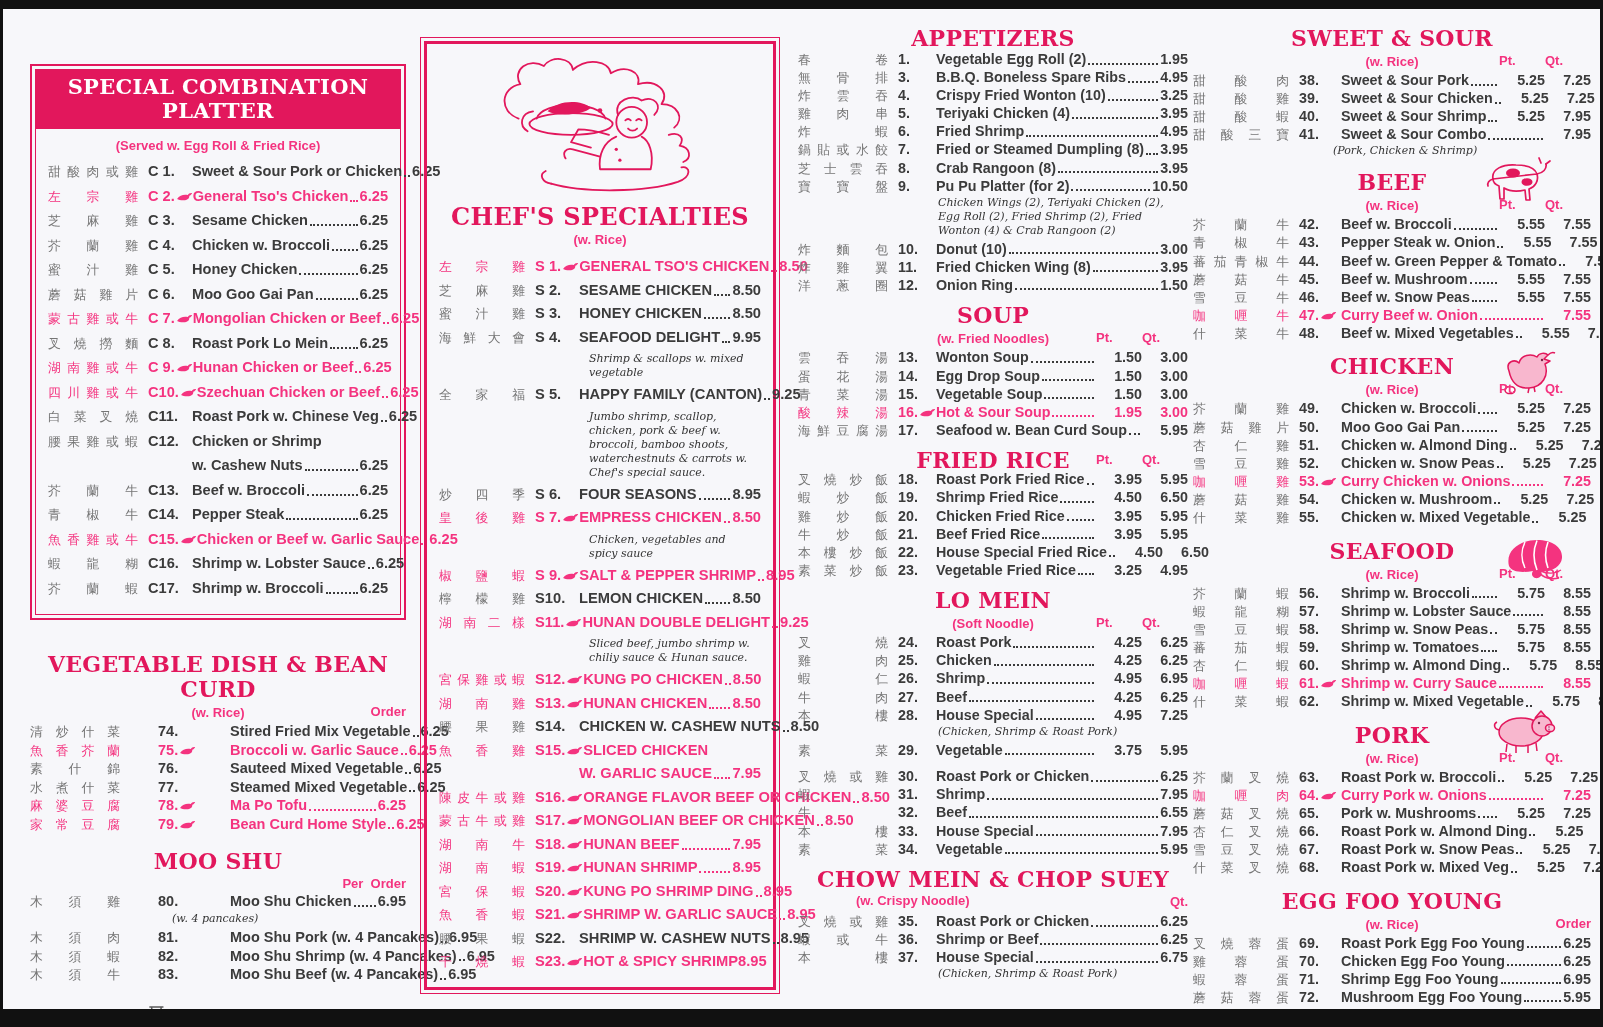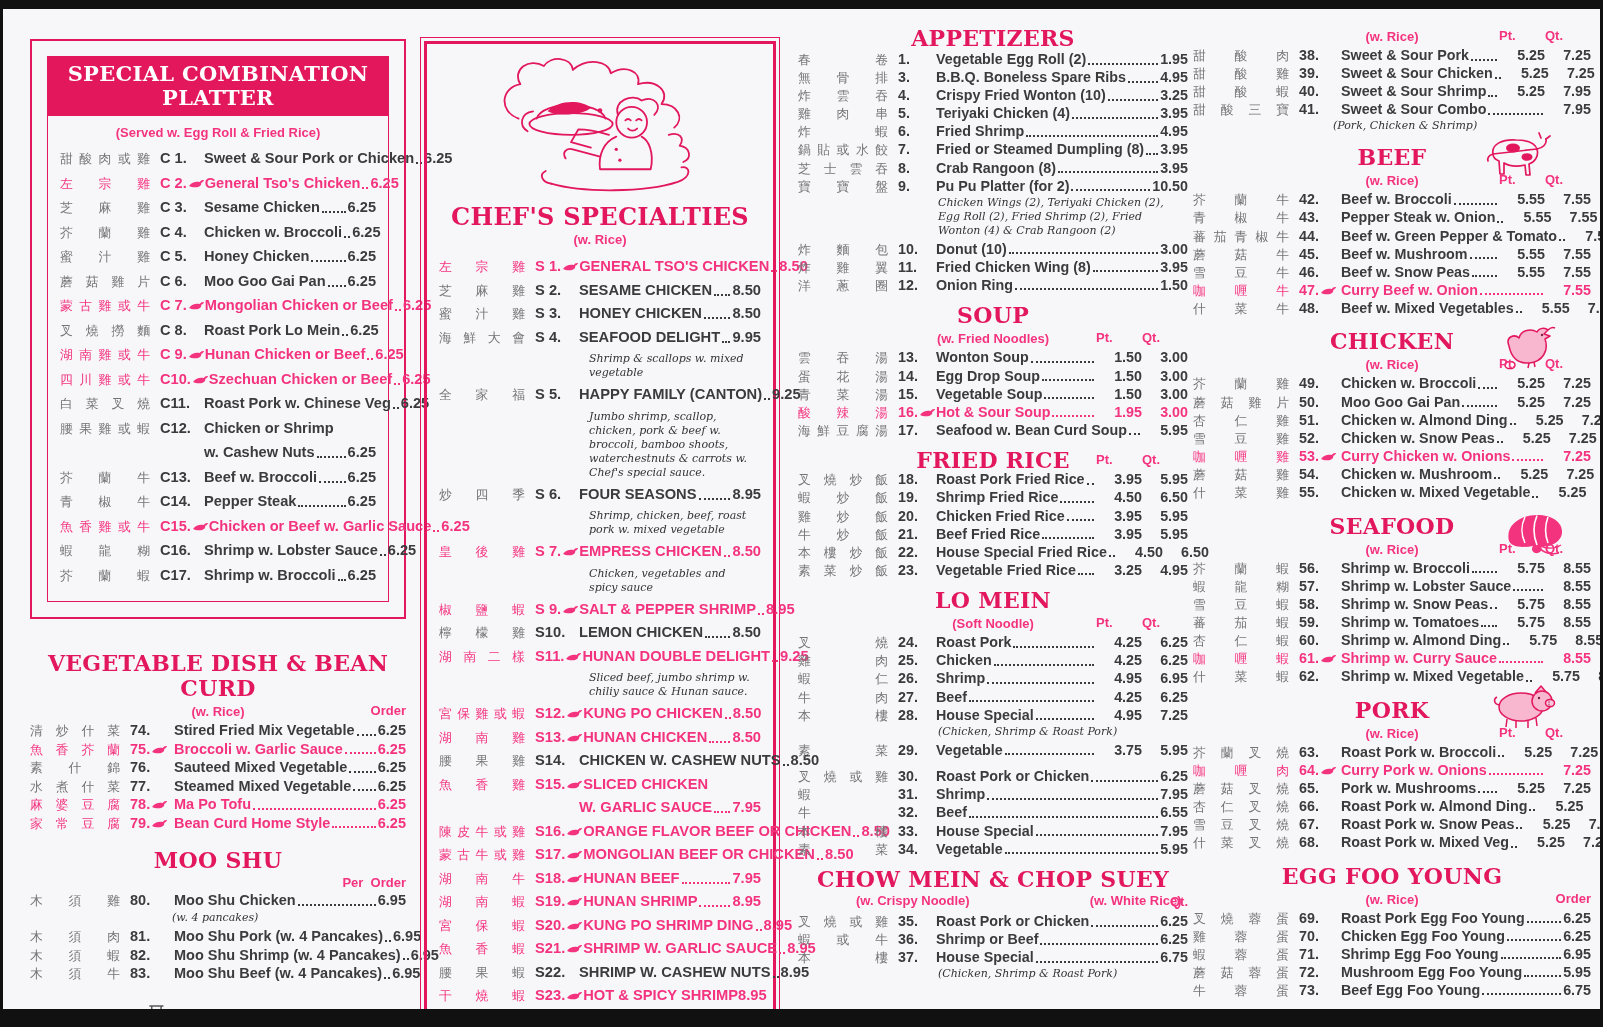--- a/index.html
+++ b/index.html
@@ -20,21 +20,21 @@
   .animal{position:absolute;}
   .sec-beef .animal{right:40px;bottom:-16px;}
   .sec-chicken .animal{right:34px;bottom:-20px;}
   .sec-seafood .animal{right:26px;bottom:-22px;}
   .sec-pork .animal{right:34px;bottom:-10px;}
 
   .subhead{position:relative;height:17px;margin:1px 0 3px;text-align:center;}
   .subhead.overlap{height:13px;margin-top:-18px;}
   .subtitle{color:var(--hot);font-weight:bold;font-size:13px;}
   .subhead.twosub{display:flex;justify-content:flex-start;text-align:left;
-    padding-left:58px;gap:120px;}
+    padding-left:58px;gap:120px;flex-direction:column;}
   .price-head{position:absolute;right:0;bottom:1px;color:var(--hot);
     font-weight:bold;font-size:13px;white-space:pre;}
   .ph-col{display:inline-block;width:46px;text-align:left;}
 
   .row{display:flex;align-items:baseline;font-weight:bold;color:var(--text);
     line-height:16.5px;font-size:14.3px;margin-bottom:.6px;}
   .cn{font-weight:normal;color:var(--chinese);font-size:12.8px;
     text-align:justify;text-align-last:justify;padding-right:10px;box-sizing:border-box;}
   #col1 .cn{flex:0 0 100px;}
   #col2 .cn{flex:0 0 96px;}
@@ -59,26 +59,26 @@
   #col2 .note{margin-left:150px;margin-bottom:6px;}
 
   .section{margin-bottom:0;}
   #col3 .section{margin-bottom:9px;}
   #col4 .section{margin-bottom:12px;}
   #col1 .sec-veg{margin-top:32px;}
   #col1 .sec-moo{margin-top:16px;}
   #col1 .sec-feast{margin-top:8px;text-align:center;}
 
   
-  .sp-outer{border:2px solid var(--accent);padding:15px;}
+  .sp-outer{border:2px solid var(--accent);padding:3px;margin-top:25px;}
   .sp-inner{border:1px solid var(--accent);}
   .sec-special{padding-bottom:10px;}
   .sec-special .subhead{margin:7px 0 10px;}
   .sec-special .row{padding:0 12px;margin-bottom:7.5px;line-height:17px;font-size:14.6px;}
-  #col1 .sec-veg .row,#col1 .sec-moo .row{margin-bottom:1.1px;font-size:14.5px;}
+  #col1 .sec-veg .row,#col1 .sec-moo .row{margin-bottom:1.1px;font-size:14.5px;gap:28px;}
   #col1 .sec-moo .subhead{margin-bottom:1px;}
 
   
   .box-outer{border:1.5px solid var(--accent);padding:3px;}
   .box-inner{border:3px solid var(--accent);padding:4px 12px 10px;box-sizing:border-box;}
   .sec-chef .illus{text-align:center;margin:0;}
   .sec-chef .subhead{margin-bottom:11px;}
   .sec-chef .title{font-size:24px;}
   #col2 .row{margin-bottom:6.5px;font-size:14.7px;line-height:17px;}
   .illus svg{display:inline-block;}
@@ -482,21 +482,20 @@
             <div class="note">Jumbo shrimp, scallop, chicken, pork &amp; beef w. broccoli, bamboo shoots, waterchestnuts &amp; carrots w. Chef's special sauce.</div>
             <div class="row">
               <span class="cn">炒 四 季</span>
               <span class="num"><span class="num-label">S 6.</span></span>
               <span class="body">
                 <span class="name">FOUR SEASONS</span>
                 <span class="dots"></span>
                 <span class="price">8.95</span>
               </span>
             </div>
-            <div class="note">Shrimp, chicken, beef, roast pork w. mixed vegetable</div>
             <div class="row hot">
               <span class="cn">皇 後 雞</span>
               <span class="num"><span class="num-label">S 7.</span><span class="pepper"><svg width="17" height="10" viewBox="0 0 19 11">
                     <path d="M1.2 7.6 C4 3.4 9.5 2.2 13.2 3.4 C14 1.6 16.2 0.6 18 1.2 C17.4 2.6 16.2 3.6 14.8 4.1 C15.4 7.4 11.8 9.6 7.8 9.2 C5.2 9 2.6 8.6 1.2 7.6 Z" fill="#f4337f"></path>
                   </svg></span></span>
               <span class="body">
                 <span class="name">EMPRESS CHICKEN</span>
                 <span class="dots"></span>
                 <span class="price">8.50</span>
               </span>
@@ -1051,20 +1050,23 @@
             <span class="name">House Special</span>
             <span class="dots"></span>
             <span class="price">6.75</span>
           </span>
         </div>
         <div class="note">(Chicken, Shrimp &amp; Roast Pork)</div>
       </div>
     </div>
     <div class="col" id="col4">
       <div class="section sec-sweetsour">
+        <div class="title-row">
+          <div class="title">SWEET &amp; SOUR</div>
+        </div>
         <div class="subhead"><span class="subtitle">(w. Rice)</span><span class="price-head"><span class="ph ph-col">Pt.</span><span class="ph ph-col">Qt.</span></span></div>
         <div class="row">
           <span class="cn">甜 酸 肉</span>
           <span class="num"><span class="num-label">38.</span></span>
           <span class="body">
             <span class="name">Sweet &amp; Sour Pork</span>
             <span class="dots"></span>
             <span class="price p2">5.25</span>
             <span class="price p2">7.25</span>
           </span>

